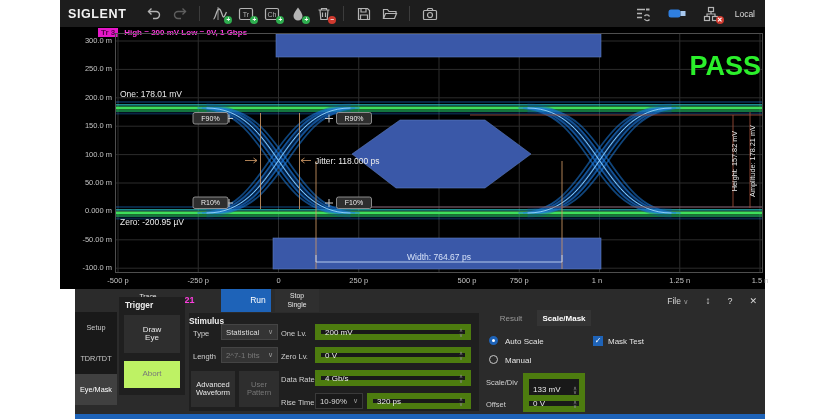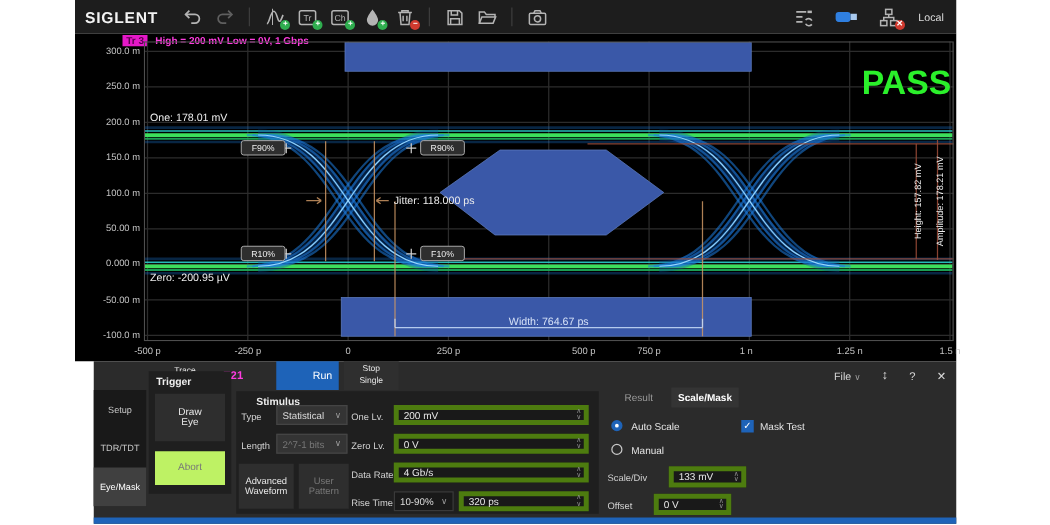--- a/index.html
+++ b/index.html
@@ -46,21 +46,21 @@
        justify-content:center;text-align:center;line-height:8.5px;box-sizing:border-box;}
   .btn.blue{background:#1e63b8;color:#fff;}
   .muted{color:#787878;}
   .hdr-right{right:8px;top:0;height:23px;display:flex;align-items:center;gap:17px;color:#d8d8d8;font-size:8.5px;}
   .ltabs{left:0;top:23px;width:42px;height:93px;background:#191919;}
   .ltab{height:31px;display:flex;align-items:center;justify-content:center;font-size:7.3px;color:#c8c8c8;}
   .ltab.active{background:#404040;color:#fff;}
   .group{background:#1f1f1f;}
   .gtitle{font-weight:bold;font-size:8.3px;color:#eee;}
   .flabel{font-size:7.5px;color:#d0d0d0;white-space:nowrap;}
-  .field{background:#191919;border:4px solid #4d7c0f;display:flex;align-items:center;
+  .field{background:#191919;border:6px solid #4d7c0f;display:flex;align-items:center;
          padding:0 4px;box-sizing:border-box;color:#e8e8e8;font-size:8px;}
   .drop{background:#343434;border:1px solid #444;display:flex;align-items:center;
         padding:0 4px;box-sizing:border-box;font-size:7.8px;}
   .drop .chev{margin-left:auto;}
   .stepper{position:absolute;right:2px;top:50%;transform:translateY(-50%);display:flex;
            flex-direction:column;font-size:5.5px;line-height:4.5px;color:#8d8d8d;text-align:center;}
   .rtab{display:flex;align-items:center;justify-content:center;font-size:8px;}
   .rtab.inactive{color:#9a9a9a;}
   .rtab.active{background:#343434;color:#fff;font-weight:bold;}
   .radio{width:9px;height:9px;border-radius:50%;box-sizing:border-box;}
@@ -358,21 +358,21 @@
   <div class="abs group" style="left:44px;top:8px;width:66px;height:98px;">
     <div class="abs gtitle" style="left:6px;top:3px;">Trigger</div>
     <div class="abs btn" style="left:5px;top:18px;width:56px;height:38px;font-size:8px;background:#2e2e2e;">
       <span>Draw</span>
       <span>Eye</span>
     </div>
     <div class="abs btn muted" style="left:5px;top:64px;width:56px;height:27px;font-size:8px;background:#bef264;">Abort</div>
   </div>
 
   <div class="abs group" style="left:114px;top:24px;width:290px;height:98px;">
-    <div class="abs gtitle" style="left:16px;top:3px;">Stimulus</div>
+    <div class="abs gtitle" style="left:0;top:3px;">Stimulus</div>
 
     <div class="abs flabel" style="left:4px;top:16px;">Type</div>
     <div class="abs drop" style="left:32px;top:11px;width:57px;height:16px;">
       <span>Statistical</span>
         <span class="chev">∨</span>
     </div>
     <div class="abs flabel" style="left:92px;top:16px;">One Lv.</div>
     <div class="abs field" style="left:126px;top:11px;width:156px;height:16px;">
       <span>200 mV</span>
       <span class="stepper">
@@ -429,21 +429,21 @@
 
   <div class="abs rtab inactive" style="left:412px;top:21px;width:48px;height:16px;">Result</div>
   <div class="abs rtab active" style="left:462px;top:21px;width:54px;height:16px;">Scale/Mask</div>
 
   <div class="abs radio sel" style="left:414px;top:47px;"></div>
   <div class="abs rlabel" style="left:430px;top:48px;">Auto Scale</div>
   <div class="abs radio unsel" style="left:414px;top:66px;"></div>
   <div class="abs rlabel" style="left:430px;top:67px;">Manual</div>
 
   <div class="abs flabel" style="left:411px;top:89px;">Scale/Div</div>
-  <div class="abs field" style="left:460px;top:84px;width:62px;height:17px;">
+  <div class="abs field" style="left:448px;top:84px;width:62px;height:33px;">
     <span>133 mV</span>
     <span class="stepper">
         <span>∧</span>
         <span>∨</span>
       </span>
   </div>
   <div class="abs flabel" style="left:411px;top:111px;">Offset</div>
   <div class="abs field" style="left:448px;top:106px;width:62px;height:17px;">
     <span>0 V</span>
     <span class="stepper">

